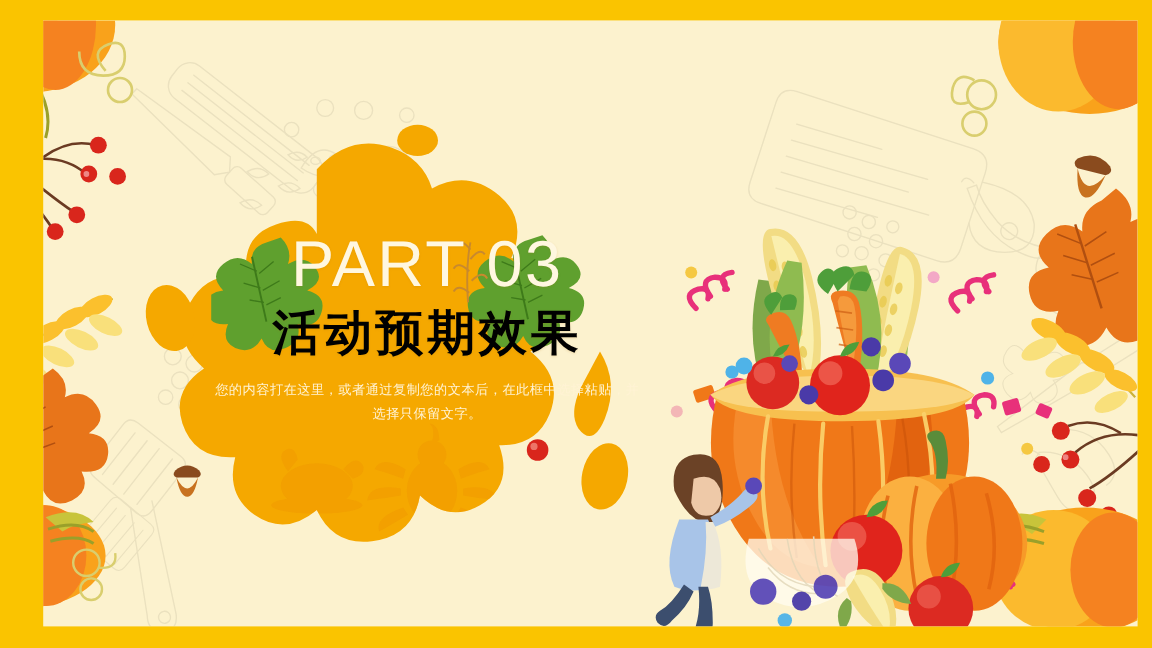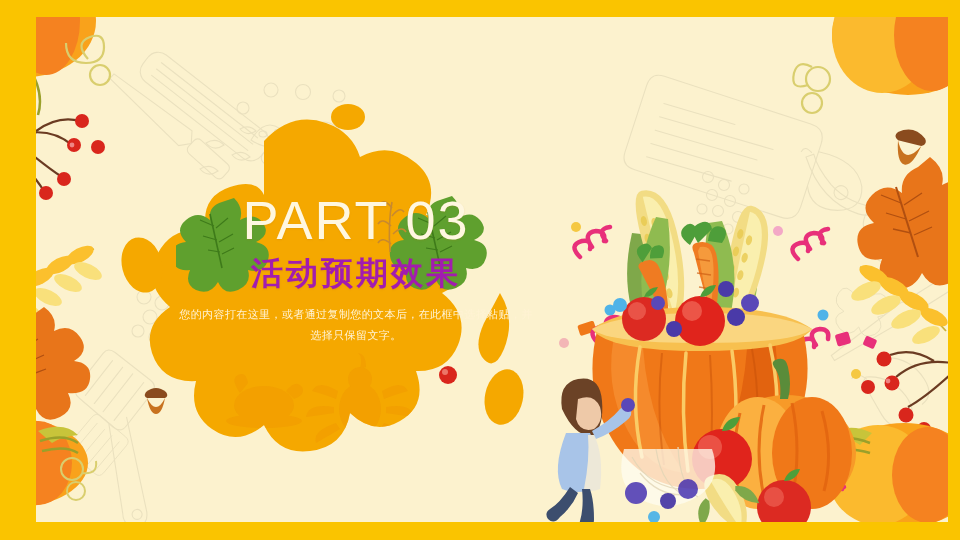--- a/index.html
+++ b/index.html
@@ -27,22 +27,22 @@
   .text-block{
     position:absolute;left:130px;top:175px;width:380px;
     text-align:center;z-index:40;
   }
   .part-title{
     font-size:54px;line-height:1.05;letter-spacing:2px;
     color:#FFF7E0;font-weight:400;margin:0 0 6px 0;
     text-shadow:0 1px 2px rgba(180,110,0,.18);
   }
   .sub-title{
-    font-size:32px;line-height:1.15;letter-spacing:3px;
-    color:#a21caf;font-weight:700;margin:0 0 14px 0;
+    font-size:40px;line-height:1.15;letter-spacing:3px;
+    color:#000000;font-weight:700;margin:0 0 14px 0;
     font-family:"DejaVu Sans","Liberation Sans",sans-serif;
     text-shadow:0 1px 2px rgba(180,110,0,.18);
   }
   .body-text{
     font-size:11px;line-height:1.85;letter-spacing:.4px;
     color:#FFF3D4;margin:0;padding:0 8px;
     font-family:"DejaVu Sans","Liberation Sans",sans-serif;
   }
   
   .lineart{opacity:.30;}

